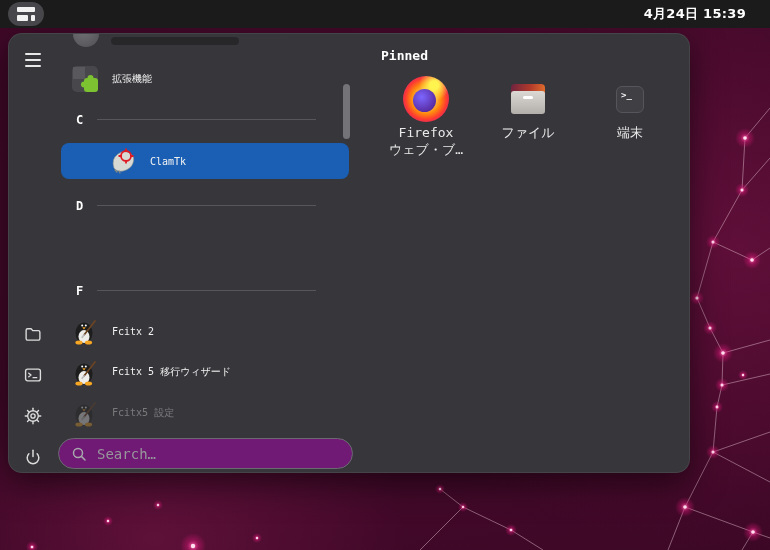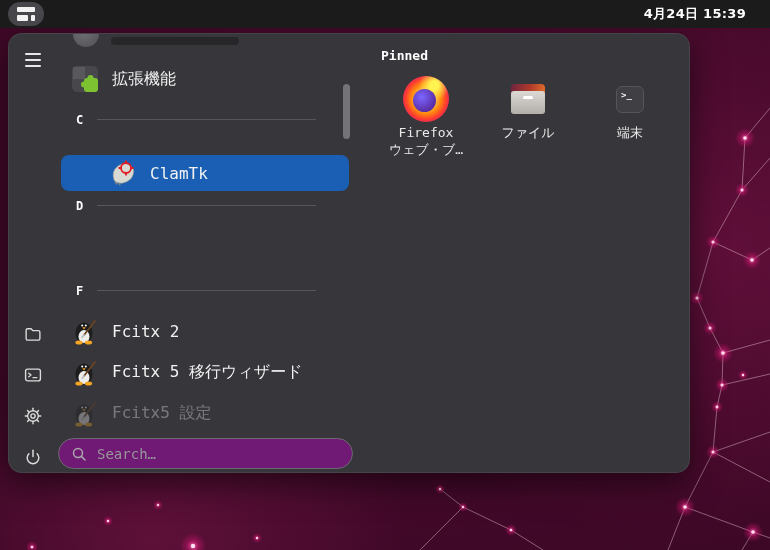--- a/index.html
+++ b/index.html
@@ -33,21 +33,21 @@
 
   
   .sb-btn{position:absolute;left:12px;width:24px;height:24px;display:flex;align-items:center;
           justify-content:center;cursor:pointer;border-radius:5px;}
   .hamburger{display:flex;flex-direction:column;gap:4px;}
   .hamburger i{width:16px;height:1.7px;background:#e8e8e8;border-radius:1px;}
 
   
   .row{position:absolute;left:52px;width:288px;height:36px;display:flex;align-items:center;
        gap:13px;padding-left:10px;border-radius:8px;box-sizing:border-box;cursor:pointer;
-       color:#f2f2f2;font-family:"DejaVu Sans Mono","DejaVu Sans",monospace;font-size:16px;}
+       color:#f2f2f2;font-family:"DejaVu Sans Mono","DejaVu Sans",monospace;font-size:10px;}
   .row.selected{background:#1a5fb4;}
   .row.dimmed{opacity:.35;}
   .appicon{width:28px;height:28px;flex:0 0 28px;}
   .sec-letter{position:absolute;left:67px;color:#ffffff;font:700 12px "DejaVu Sans Mono",monospace;}
   .sec-line{position:absolute;left:88px;width:219px;height:1px;background:rgba(255,255,255,.16);}
 
   .partial-circle{position:absolute;left:64px;top:-13px;width:26px;height:26px;border-radius:50%;
       background:radial-gradient(circle at 40% 35%, #7a7a7f, #545459);opacity:.85;}
   .partial-smudge{position:absolute;left:102px;top:3px;width:128px;height:8px;border-radius:4px;
       background:rgba(0,0,0,.28);}
@@ -238,21 +238,21 @@
       <rect x="13" y="13" width="14" height="14" rx="3" fill="#7cc231"></rect>
       <circle cx="13" cy="19.5" r="3" fill="#7cc231"></circle>
       <circle cx="19.5" cy="13" r="3" fill="#7cc231"></circle>
     </svg>
     <span>拡張機能</span>
   </div>
 
   <div class="sec-letter" style="top:79px;">C</div>
   <div class="sec-line" style="top:85px;"></div>
 
-  <div class="row selected" style="top:121px;padding-left:48px;">
+  <div class="row selected" style="top:109px;padding-left:48px;">
     <svg class="appicon" viewBox="0 0 28 28">
       <path d="M5,21 Q2,12 9,7 Q16,2 22,7 Q26,10 24,16 Q22,22 14,24 Q8,25 5,21 Z" fill="#d9d9d3" stroke="#97978d" stroke-width="0.6"></path>
       <path d="M6,23 l2,2 M10,24 l1,2" stroke="#8a8a80" stroke-width="1.2" stroke-linecap="round"></path>
       <g stroke="#e01b24" stroke-width="1.8" fill="none">
         <circle cx="17" cy="9" r="5"></circle>
         <line x1="17" y1="1.5" x2="17" y2="5"></line>
           <line x1="17" y1="13" x2="17" y2="16.5"></line>
         <line x1="9.5" y1="9" x2="13" y2="9"></line>
           <line x1="21" y1="9" x2="24.5" y2="9"></line>
       </g>

